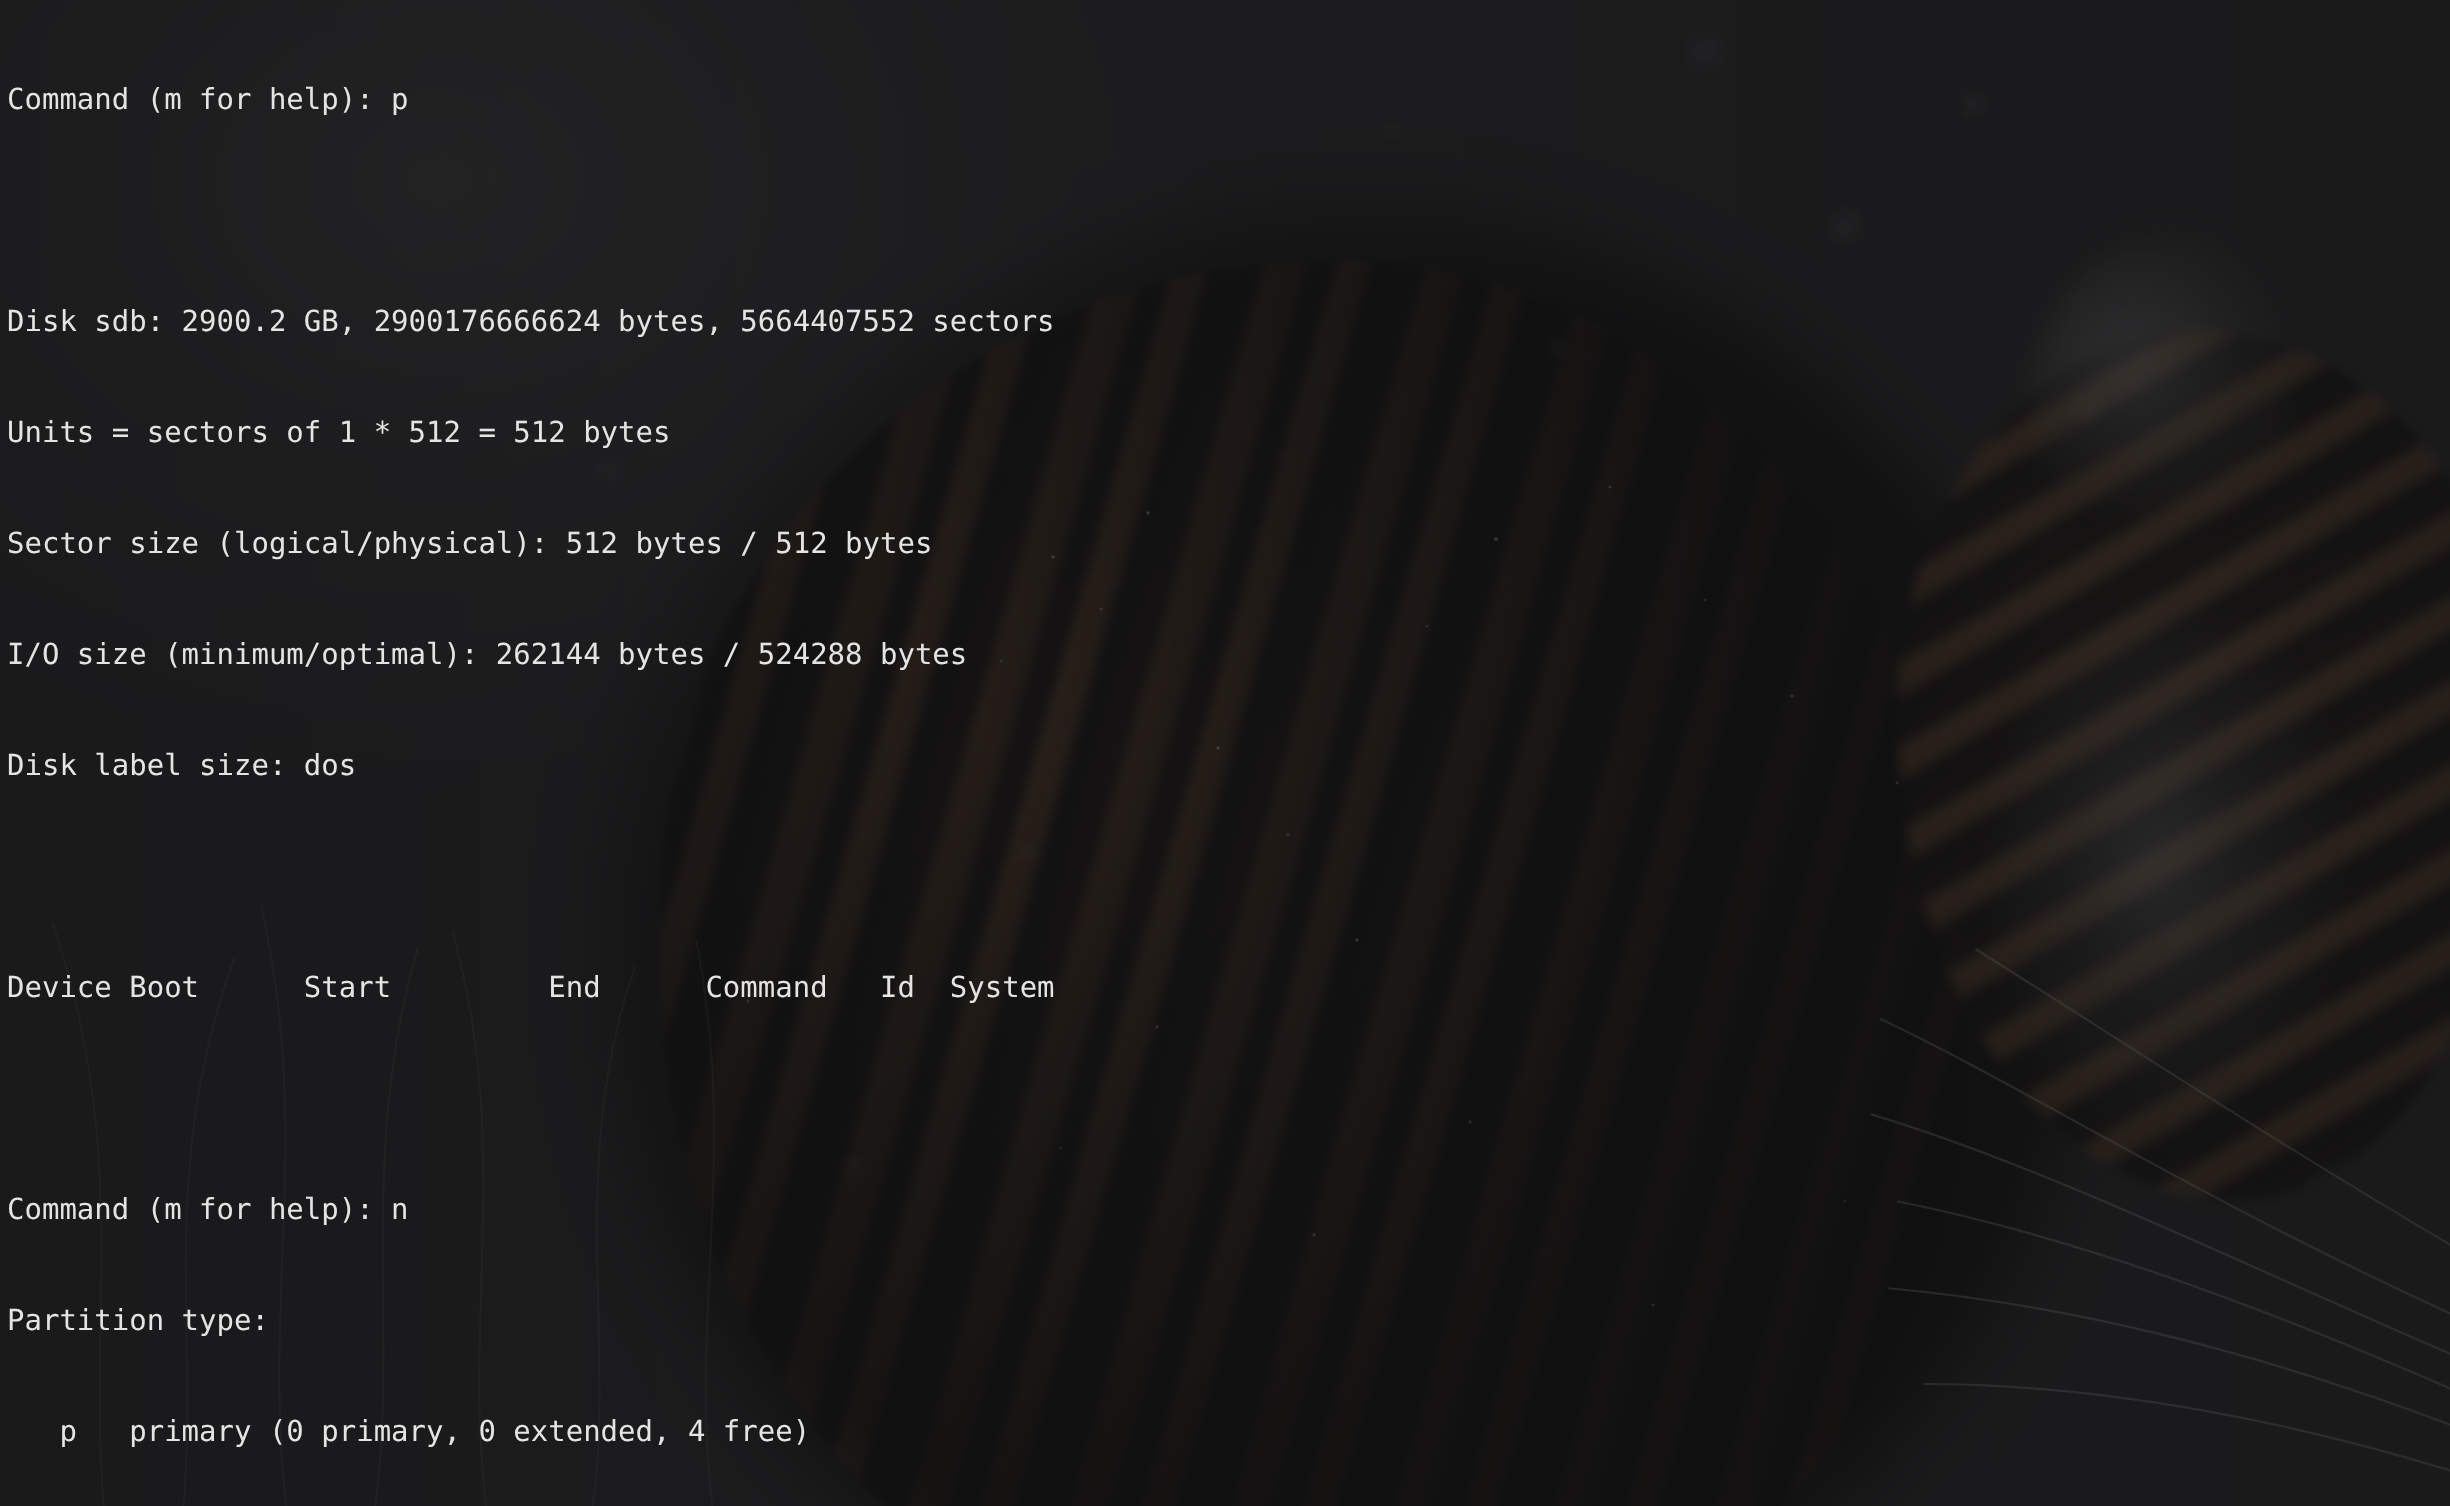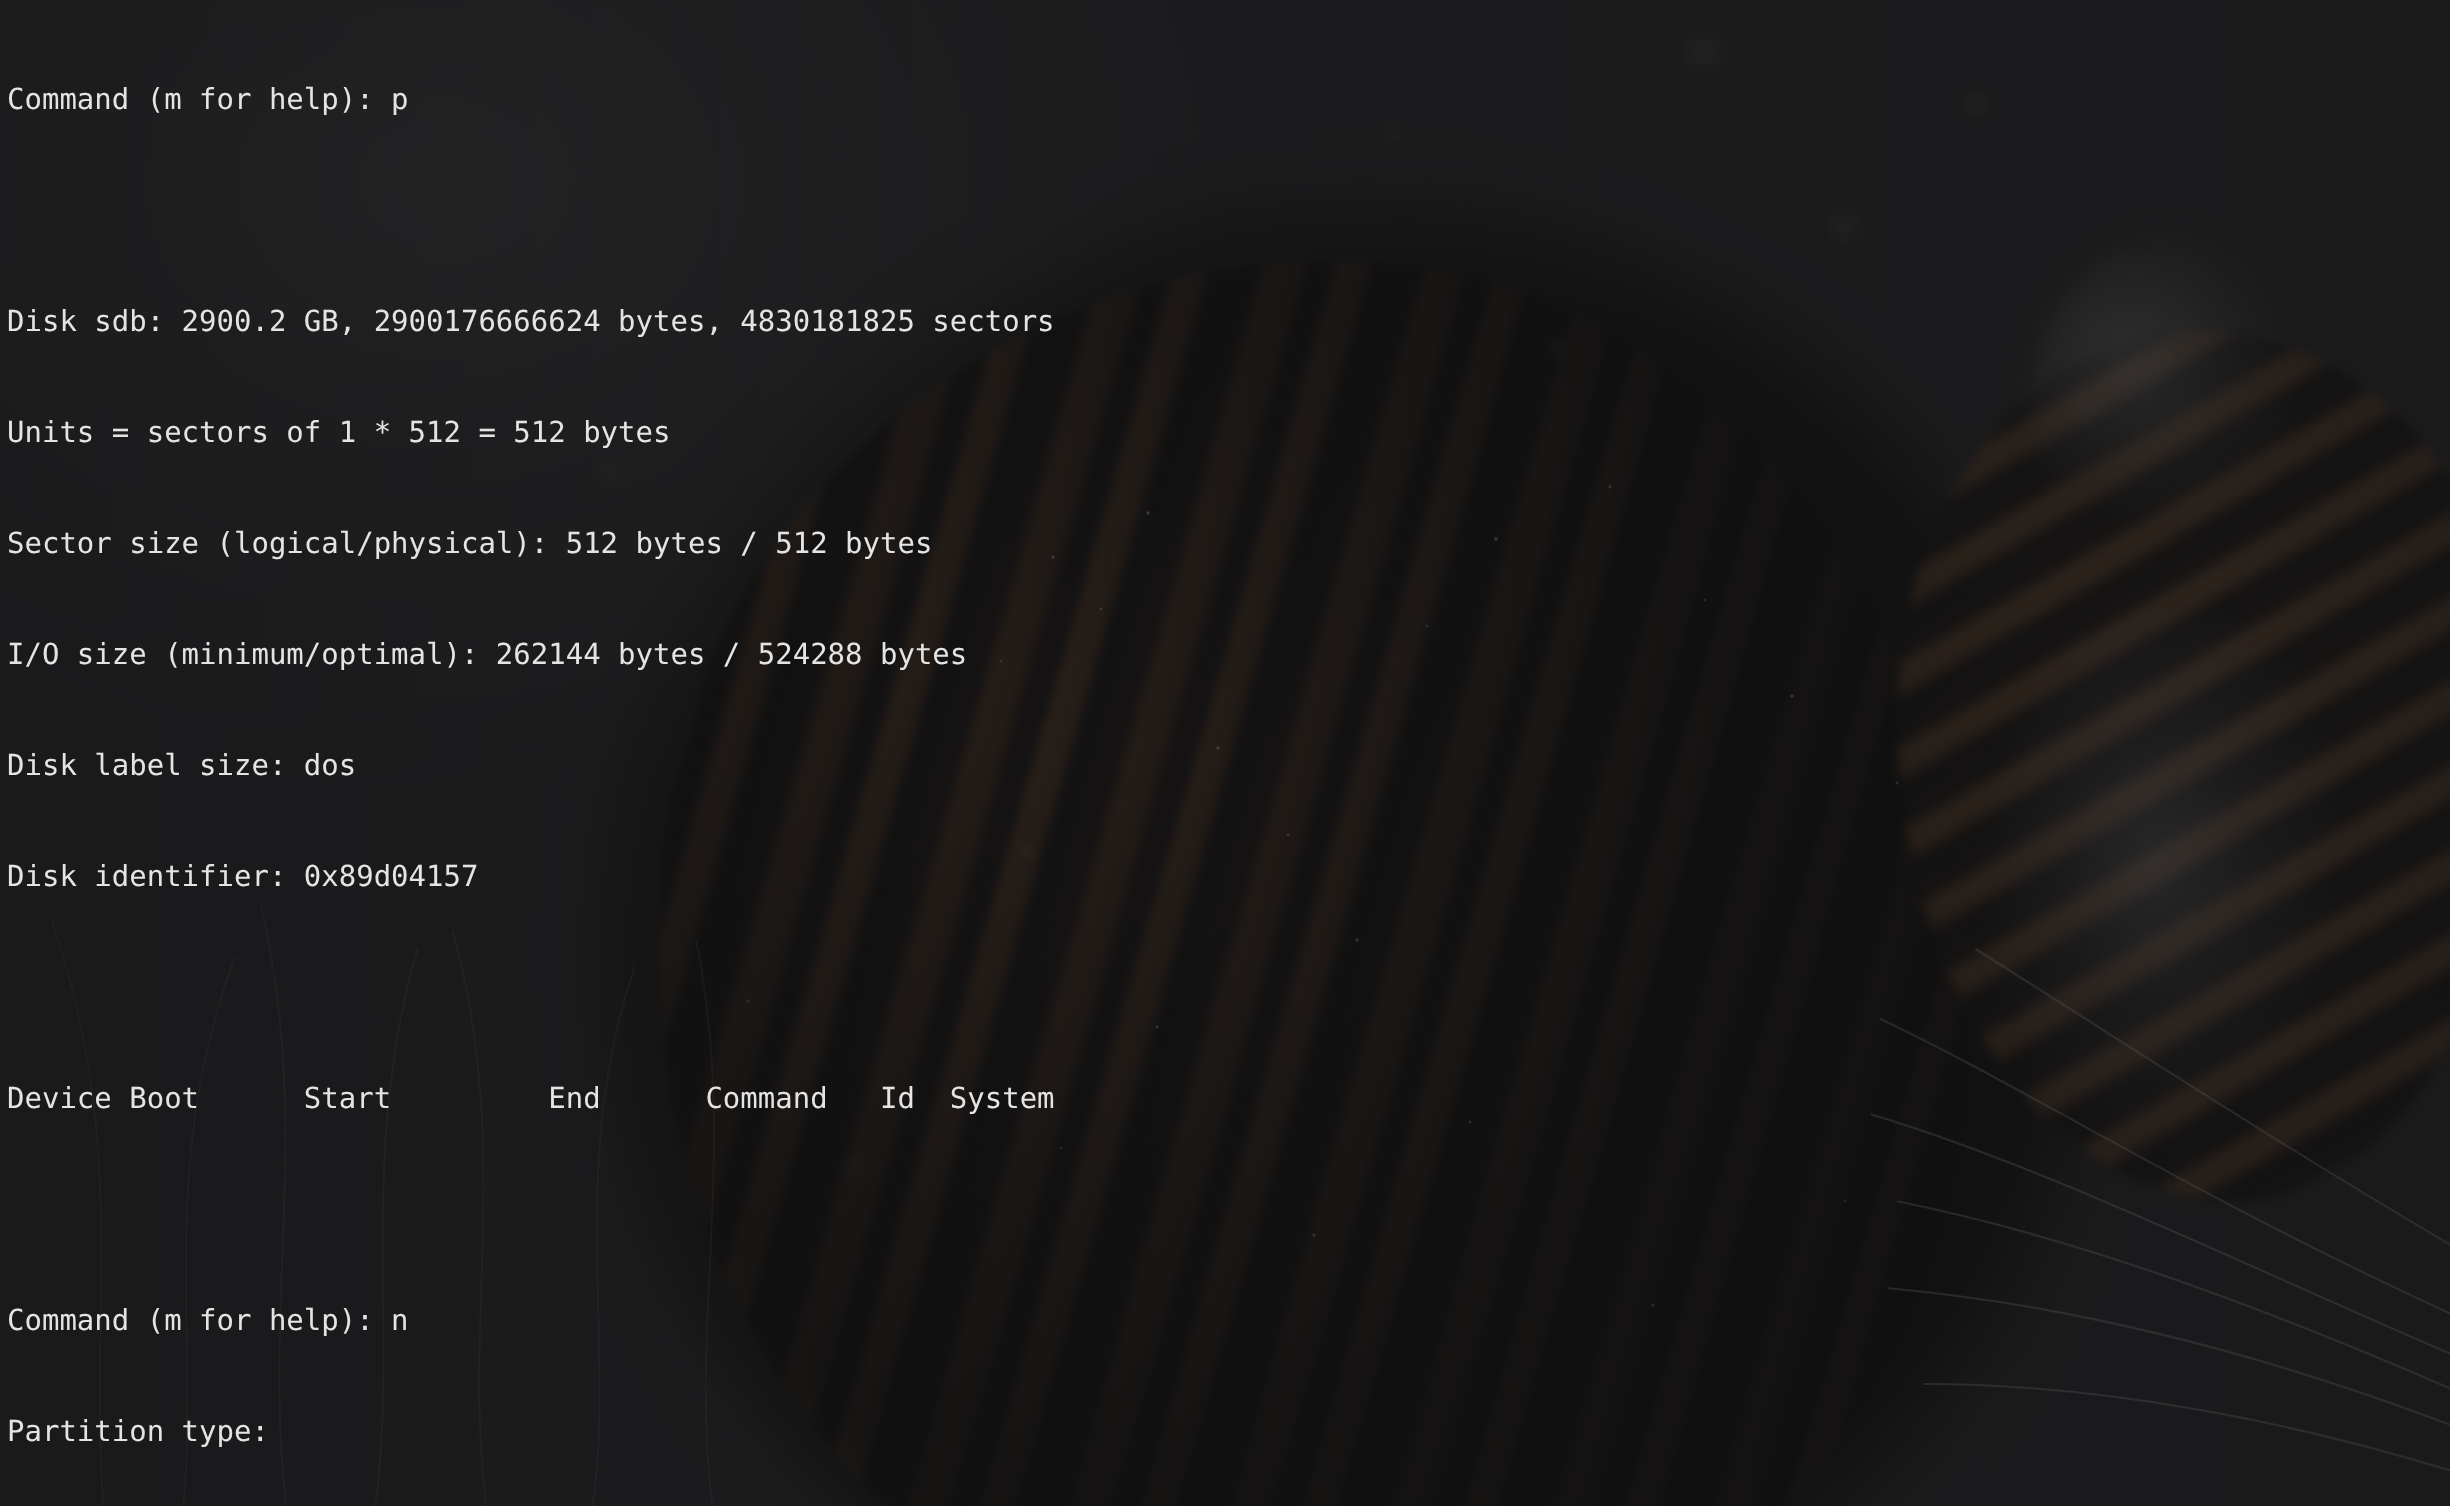--- a/index.html
+++ b/index.html
@@ -217,26 +217,25 @@
   </svg>
   <div class="snow-fleck"></div>
   <div class="wp-bokeh"></div>
   <div class="wp-dim"></div>
 </div>
 
 <div id="terminal">
   <div id="term-screen">
     <span class="line">Command (m for help): p</span>
     <span class="line blank"></span>
-    <span class="line">Disk sdb: 2900.2 GB, 2900176666624 bytes, 4830181825 sectors</span>
+    <span class="line">Disk sdb: 2900.2 GB, 2900176666624 bytes, 5664407552 sectors</span>
     <span class="line">Units = sectors of 1 * 512 = 512 bytes</span>
     <span class="line">Sector size (logical/physical): 512 bytes / 512 bytes</span>
     <span class="line">I/O size (minimum/optimal): 262144 bytes / 524288 bytes</span>
     <span class="line">Disk label size: dos</span>
-    <span class="line">Disk identifier: 0x89d04157</span>
     <span class="line blank"></span>
     <span class="line">Device Boot      Start         End      Command   Id  System</span>
     <span class="line blank"></span>
     <span class="line">Command (m for help): n</span>
     <span class="line">Partition type:</span>
     <span class="line">   p   primary (0 primary, 0 extended, 4 free)</span>
     
     
     
     

